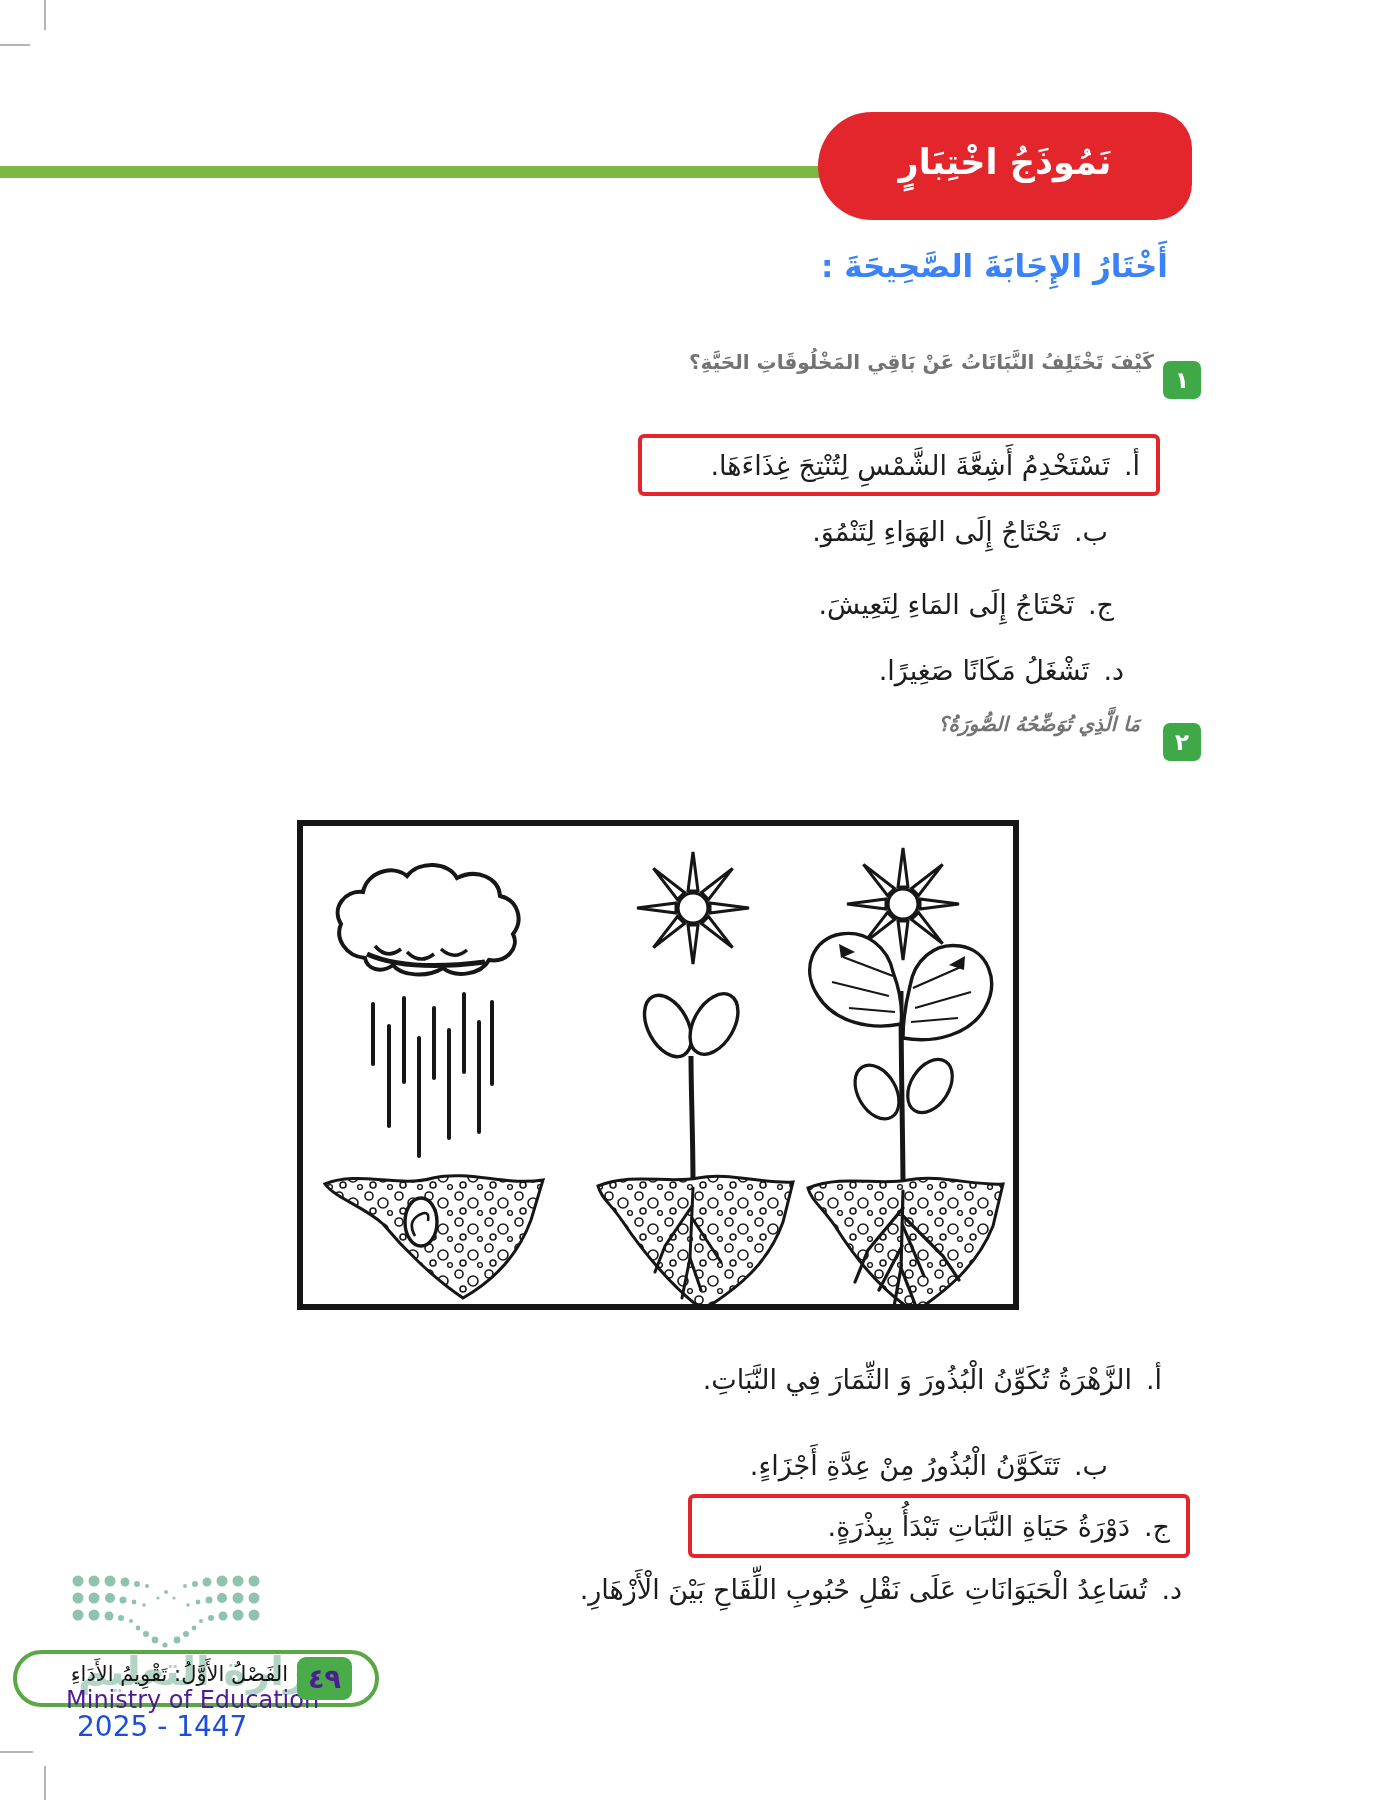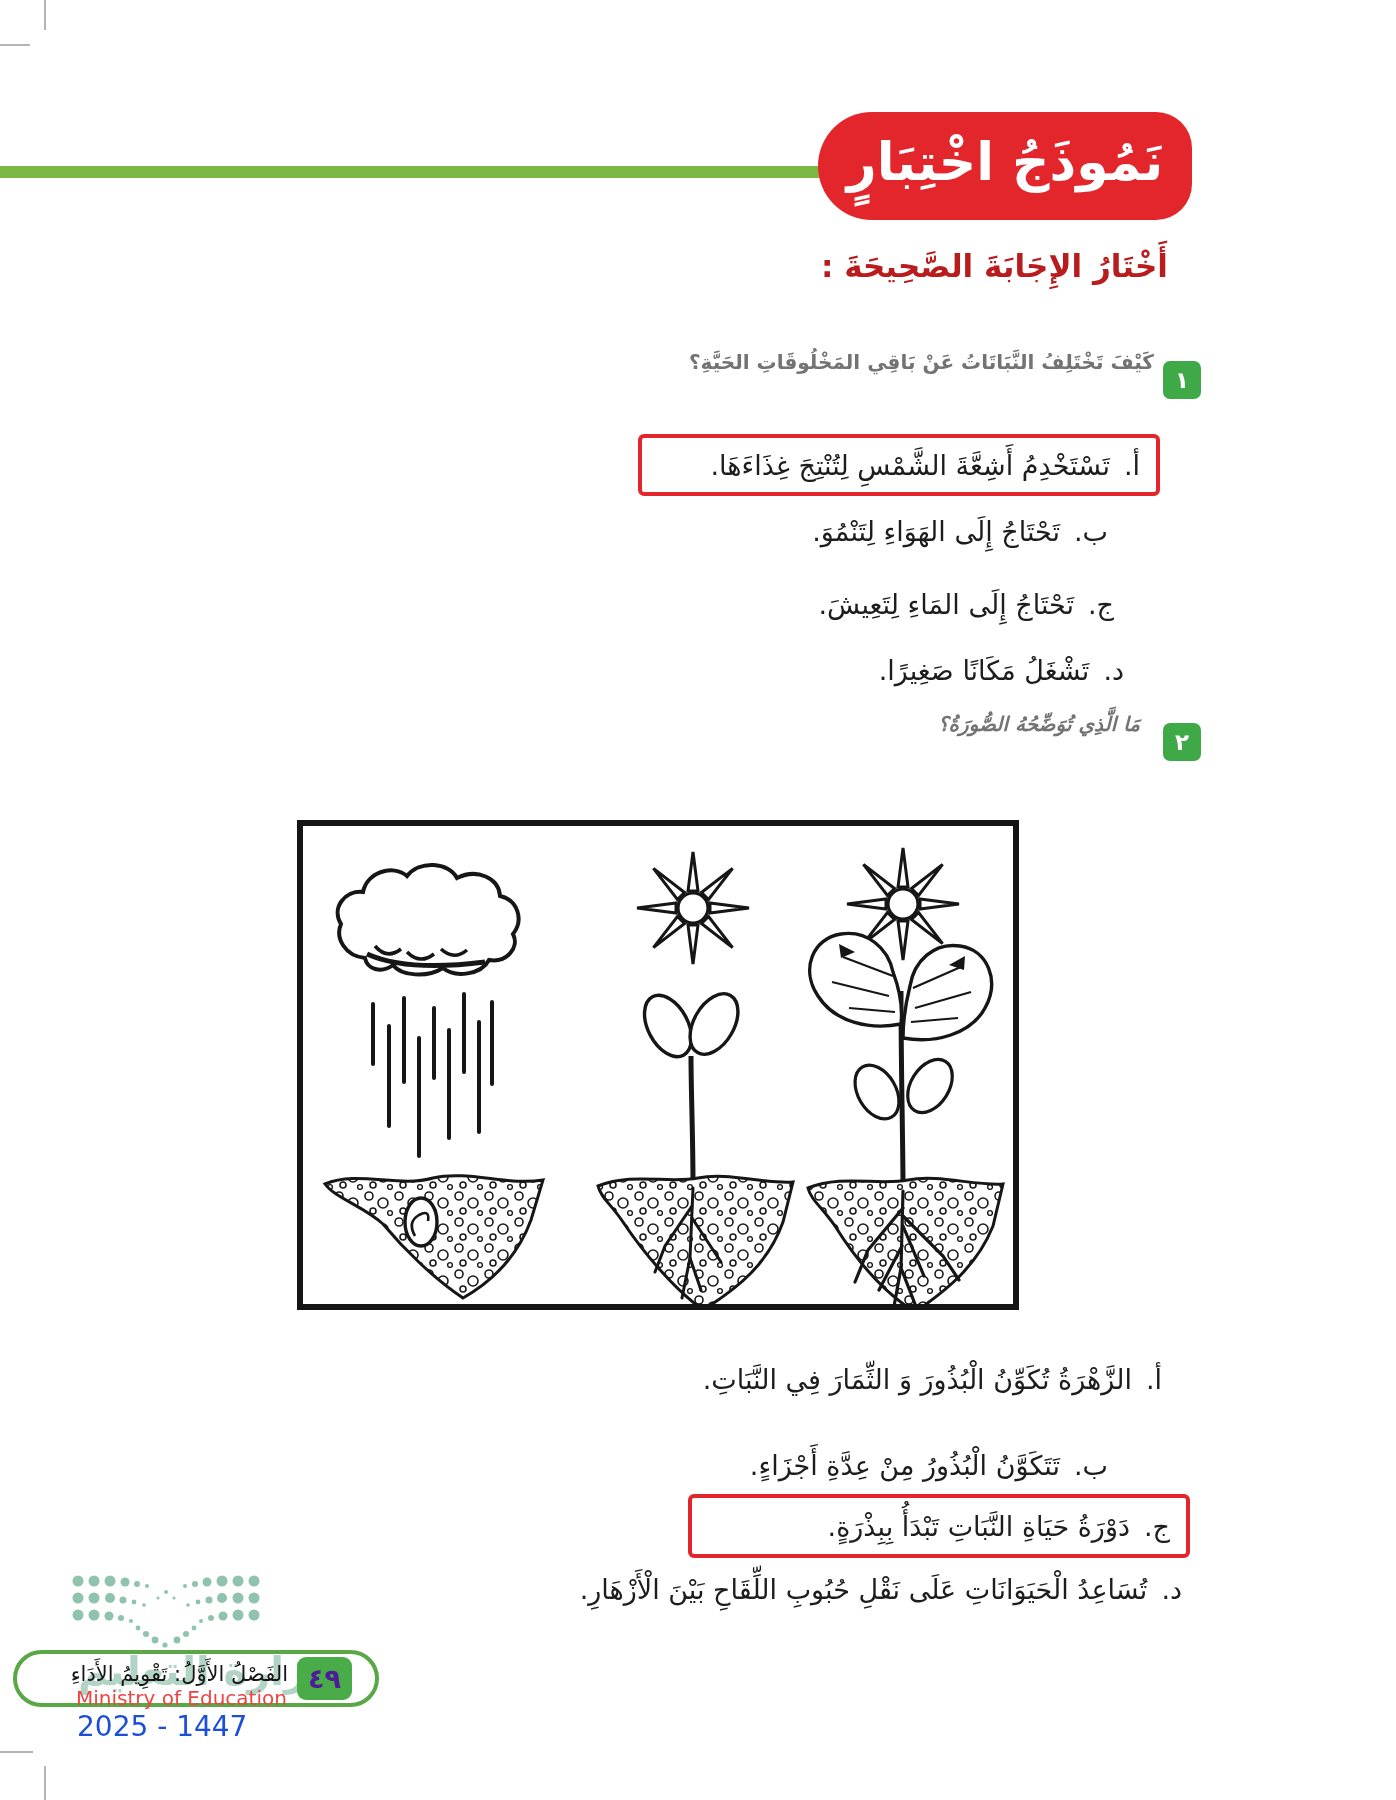--- a/index.html
+++ b/index.html
@@ -9,22 +9,22 @@
     margin:0 auto;
   }
   
   .mark{position:absolute;background:#b5b5b5;}
   
   .green-rule{position:absolute;left:0;top:166px;width:852px;height:12px;background:#7cb843;z-index:1;}
   .banner{
     position:absolute;left:818px;top:112px;width:374px;height:108px;background:#e3262c;
     border-radius:54px 36px 36px 54px;z-index:2;display:flex;align-items:center;justify-content:center;
   }
-  .banner-title{color:#ffffff;font-size:52px;font-weight:bold;letter-spacing:1px;padding-bottom:8px;}
-  .instruction{position:absolute;right:228px;top:248px;font-size:31px;font-weight:bold;color:#b91c1c;}
+  .banner-title{color:#ffffff;font-size:35px;font-weight:bold;letter-spacing:1px;padding-bottom:8px;}
+  .instruction{position:absolute;right:228px;top:248px;font-size:31px;font-weight:bold;color:#3b82f6;}
   
   .q-badge{
     position:absolute;width:38px;height:38px;background:#3fa948;border-radius:7px;
     color:#fff;font-size:23px;font-weight:bold;display:flex;align-items:center;justify-content:center;
   }
   .q-text{position:absolute;font-size:20px;font-weight:bold;color:#737373;white-space:nowrap;}
   .opt{position:absolute;font-size:27px;color:#1d1d1d;white-space:nowrap;display:flex;gap:14px;align-items:baseline;}
   .opt .letter{font-size:27px;}
   .correct-box{
     position:absolute;border:4px solid #e3262c;border-radius:6px;background:#fff;
@@ -42,21 +42,21 @@
     position:absolute;left:13px;top:1650px;width:366px;height:57px;background:#ffffff;
     border:4px solid #5aa746;border-radius:29px;box-sizing:border-box;z-index:3;
   }
   .page-num-box{
     position:absolute;left:297px;top:1657px;width:55px;height:43px;background:#4aab49;border-radius:9px;
     display:flex;align-items:center;justify-content:center;z-index:5;
   }
   .page-num{color:#4c1d95;font-size:27px;font-weight:bold;letter-spacing:4px;}
   .chapter-text{position:absolute;right:1108px;top:1662px;font-size:21px;font-weight:normal;color:#161616;white-space:nowrap;z-index:5;}
   .wm-ar{position:absolute;left:78px;top:1648px;font-size:40px;font-weight:bold;color:#b2d4c5;z-index:4;white-space:nowrap;}
-  .wm-en{position:absolute;left:76px;top:1686px;font-size:20px;color:#ef4444;z-index:4;white-space:nowrap;direction:ltr;}
+  .wm-en{position:absolute;left:66px;top:1686px;font-size:24px;color:#4c1d95;z-index:4;white-space:nowrap;direction:ltr;}
   .wm-yr{position:absolute;left:77px;top:1710px;font-size:28px;color:#1d4ed8;z-index:4;white-space:nowrap;direction:ltr;}
   .logo-dots{position:absolute;left:68px;top:1572px;z-index:2;}
 </style>
 </head>
 <body>
 
 <div class="page">
 
   <div class="mark" style="left:44px;top:0;width:2px;height:30px;"></div>
   <div class="mark" style="left:0;top:44px;width:30px;height:2px;"></div>

